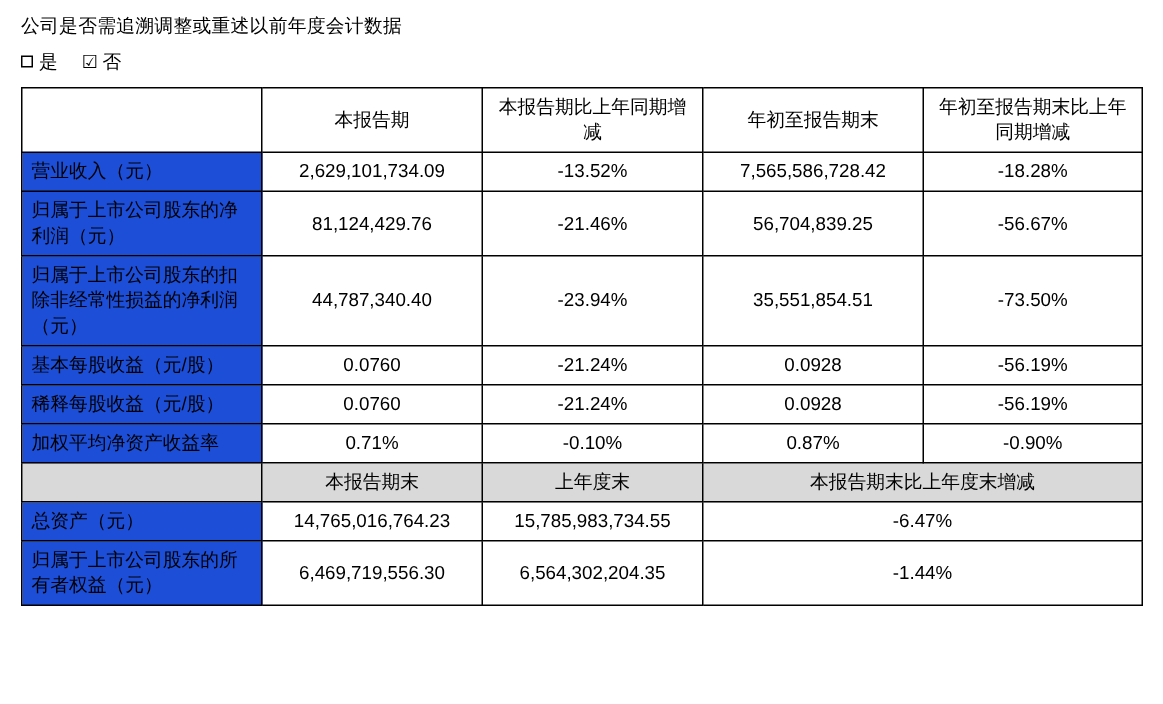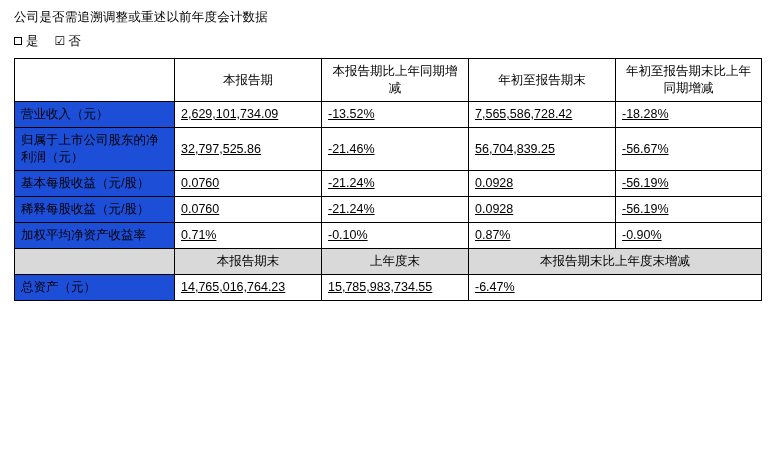--- a/index.html
+++ b/index.html
@@ -74,22 +74,21 @@
   }
   .hdr {
     text-align: center;
     font-weight: normal;
   }
   .lbl {
     text-align: left;
     background: #1d4ed8;
   }
   .num {
-    text-align: left;
-    text-decoration: underline;
+    text-align: center;
   }
   .ctr {
     text-align: center;
   }
   .shade {
     background: #d9d9d9;
   }
   col.c1 { width: 160px; }
   col.c2 { width: 147px; }
   col.c3 { width: 147px; }
@@ -134,26 +133,33 @@
       <tr>
         <td class="lbl">营业收入（元）</td>
         <td class="num">2,629,101,734.09</td>
         <td class="num">-13.52%</td>
         <td class="num">7,565,586,728.42</td>
         <td class="num">-18.28%</td>
       </tr>
 
       <tr>
         <td class="lbl">归属于上市公司股东的净利润（元）</td>
-        <td class="num">32,797,525.86</td>
+        <td class="num">81,124,429.76</td>
         <td class="num">-21.46%</td>
         <td class="num">56,704,839.25</td>
         <td class="num">-56.67%</td>
       </tr>
 
+      <tr>
+        <td class="lbl">归属于上市公司股东的扣除非经常性损益的净利润（元）</td>
+        <td class="num">44,787,340.40</td>
+        <td class="num">-23.94%</td>
+        <td class="num">35,551,854.51</td>
+        <td class="num">-73.50%</td>
+      </tr>
 
 
       <tr>
         <td class="lbl">基本每股收益（元/股）</td>
         <td class="num">0.0760</td>
         <td class="num">-21.24%</td>
         <td class="num">0.0928</td>
         <td class="num">-56.19%</td>
       </tr>
 
@@ -180,16 +186,22 @@
         <td class="hdr shade" colspan="2">本报告期末比上年度末增减</td>
       </tr>
 
       <tr>
         <td class="lbl">总资产（元）</td>
         <td class="num">14,765,016,764.23</td>
         <td class="num">15,785,983,734.55</td>
         <td class="num" colspan="2">-6.47%</td>
       </tr>
 
+      <tr>
+        <td class="lbl">归属于上市公司股东的所有者权益（元）</td>
+        <td class="num">6,469,719,556.30</td>
+        <td class="num">6,564,302,204.35</td>
+        <td class="num" colspan="2">-1.44%</td>
+      </tr>
     </tbody>
   </table>
 
 </div>
 
 </body></html>

